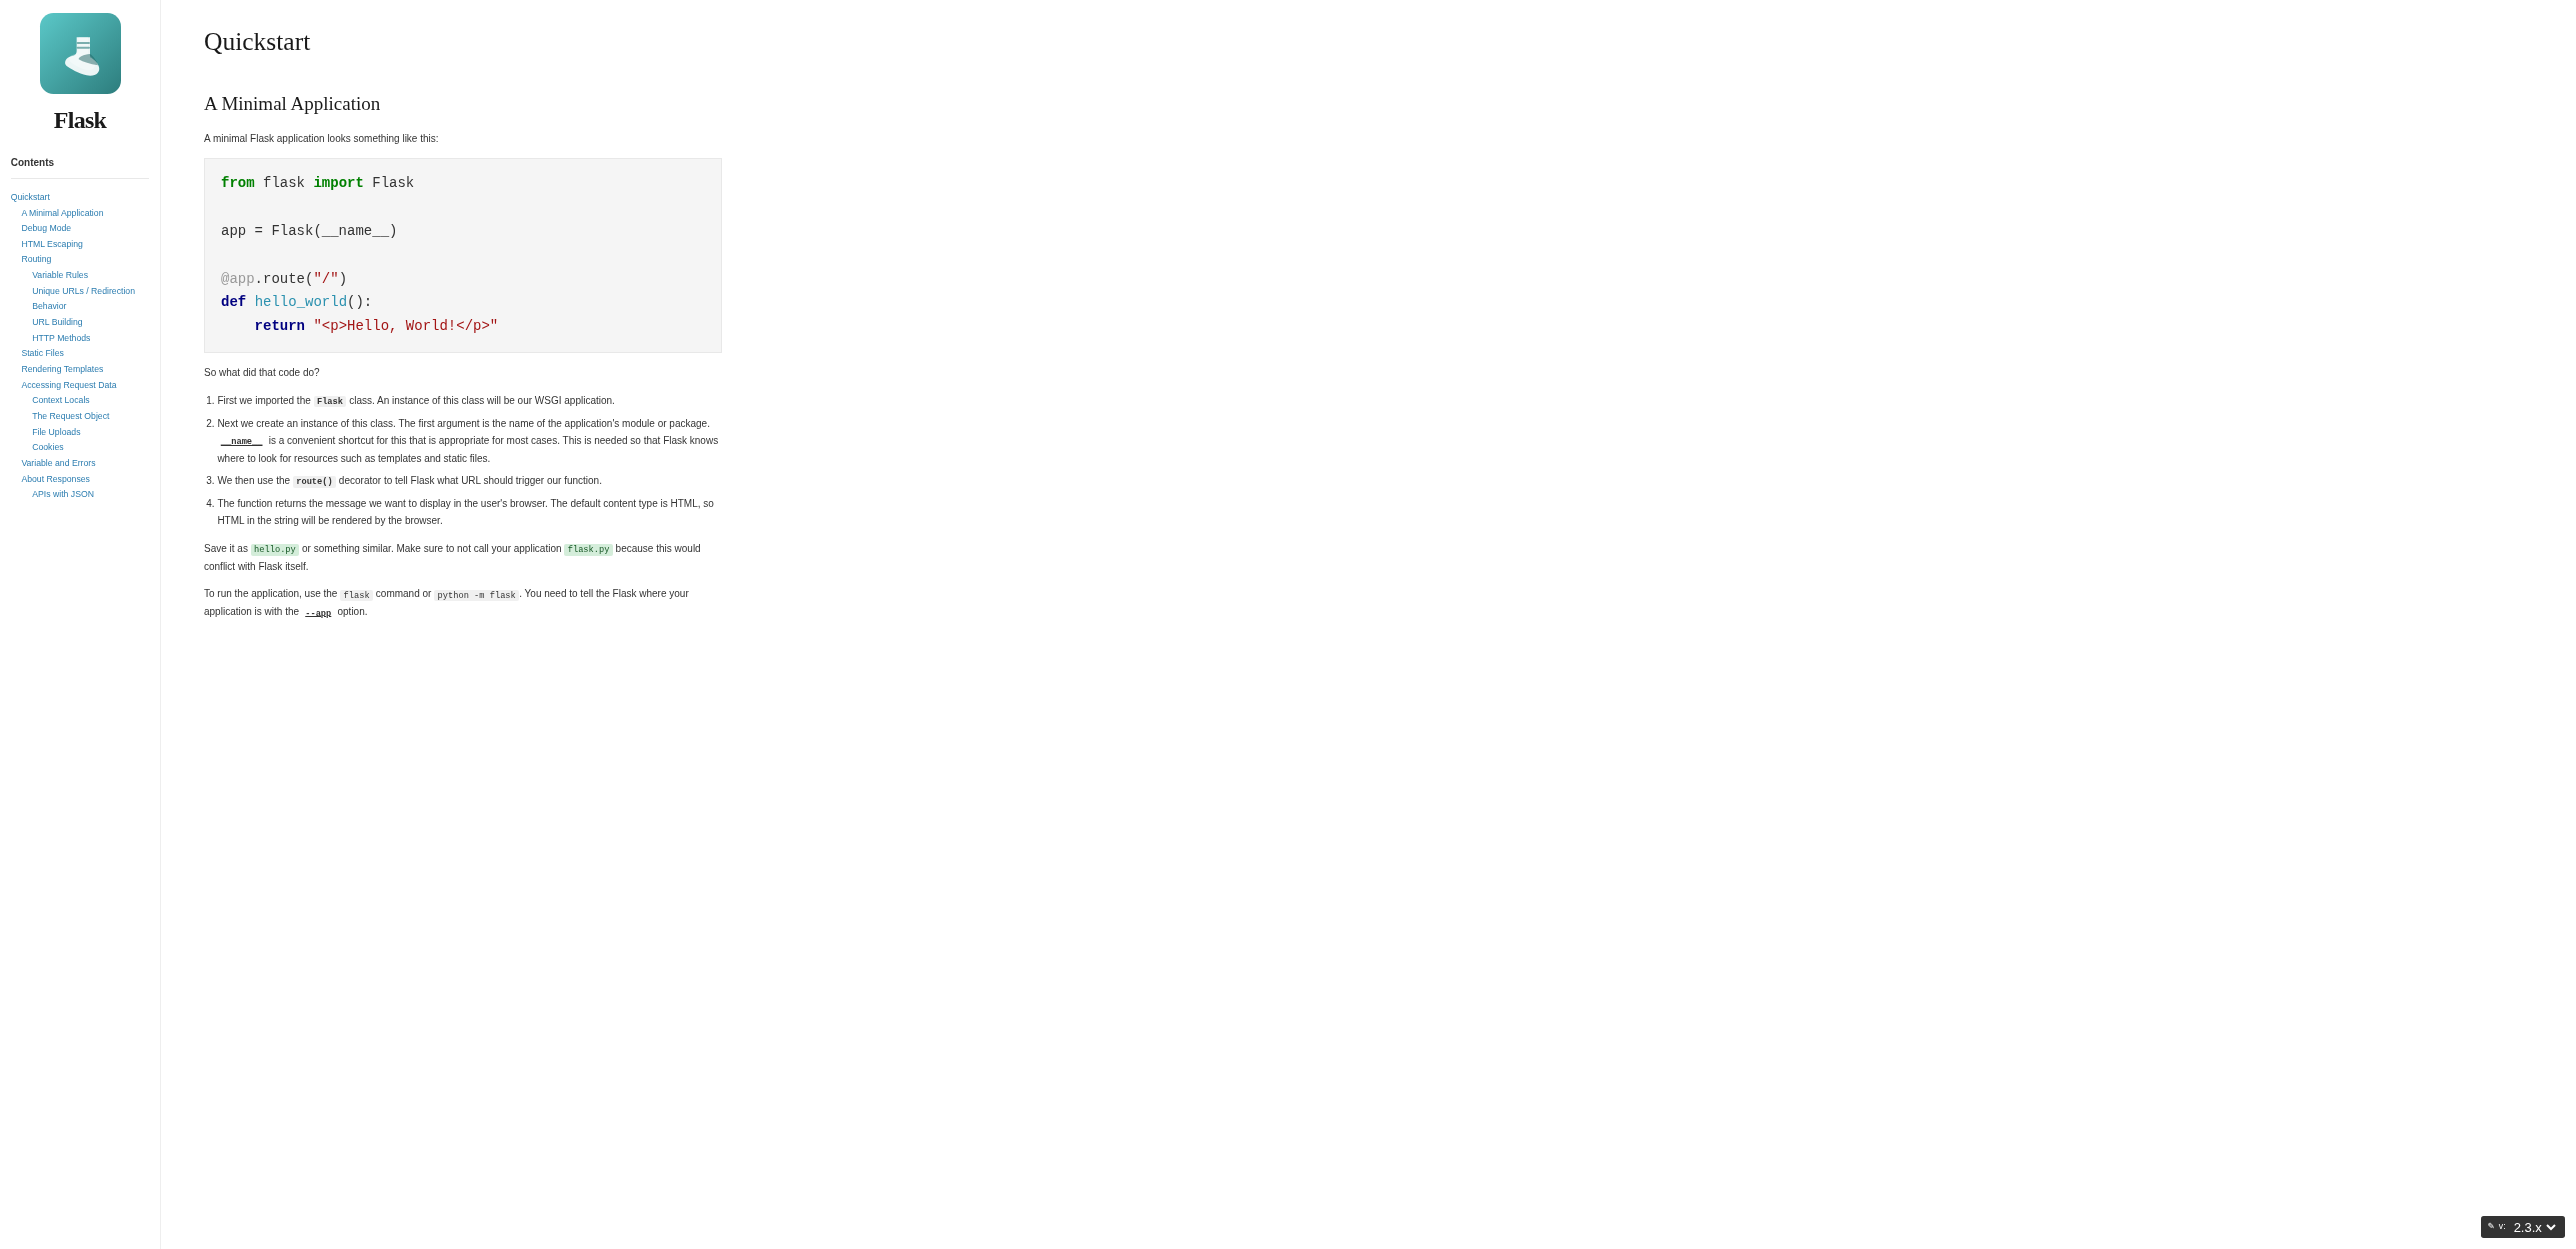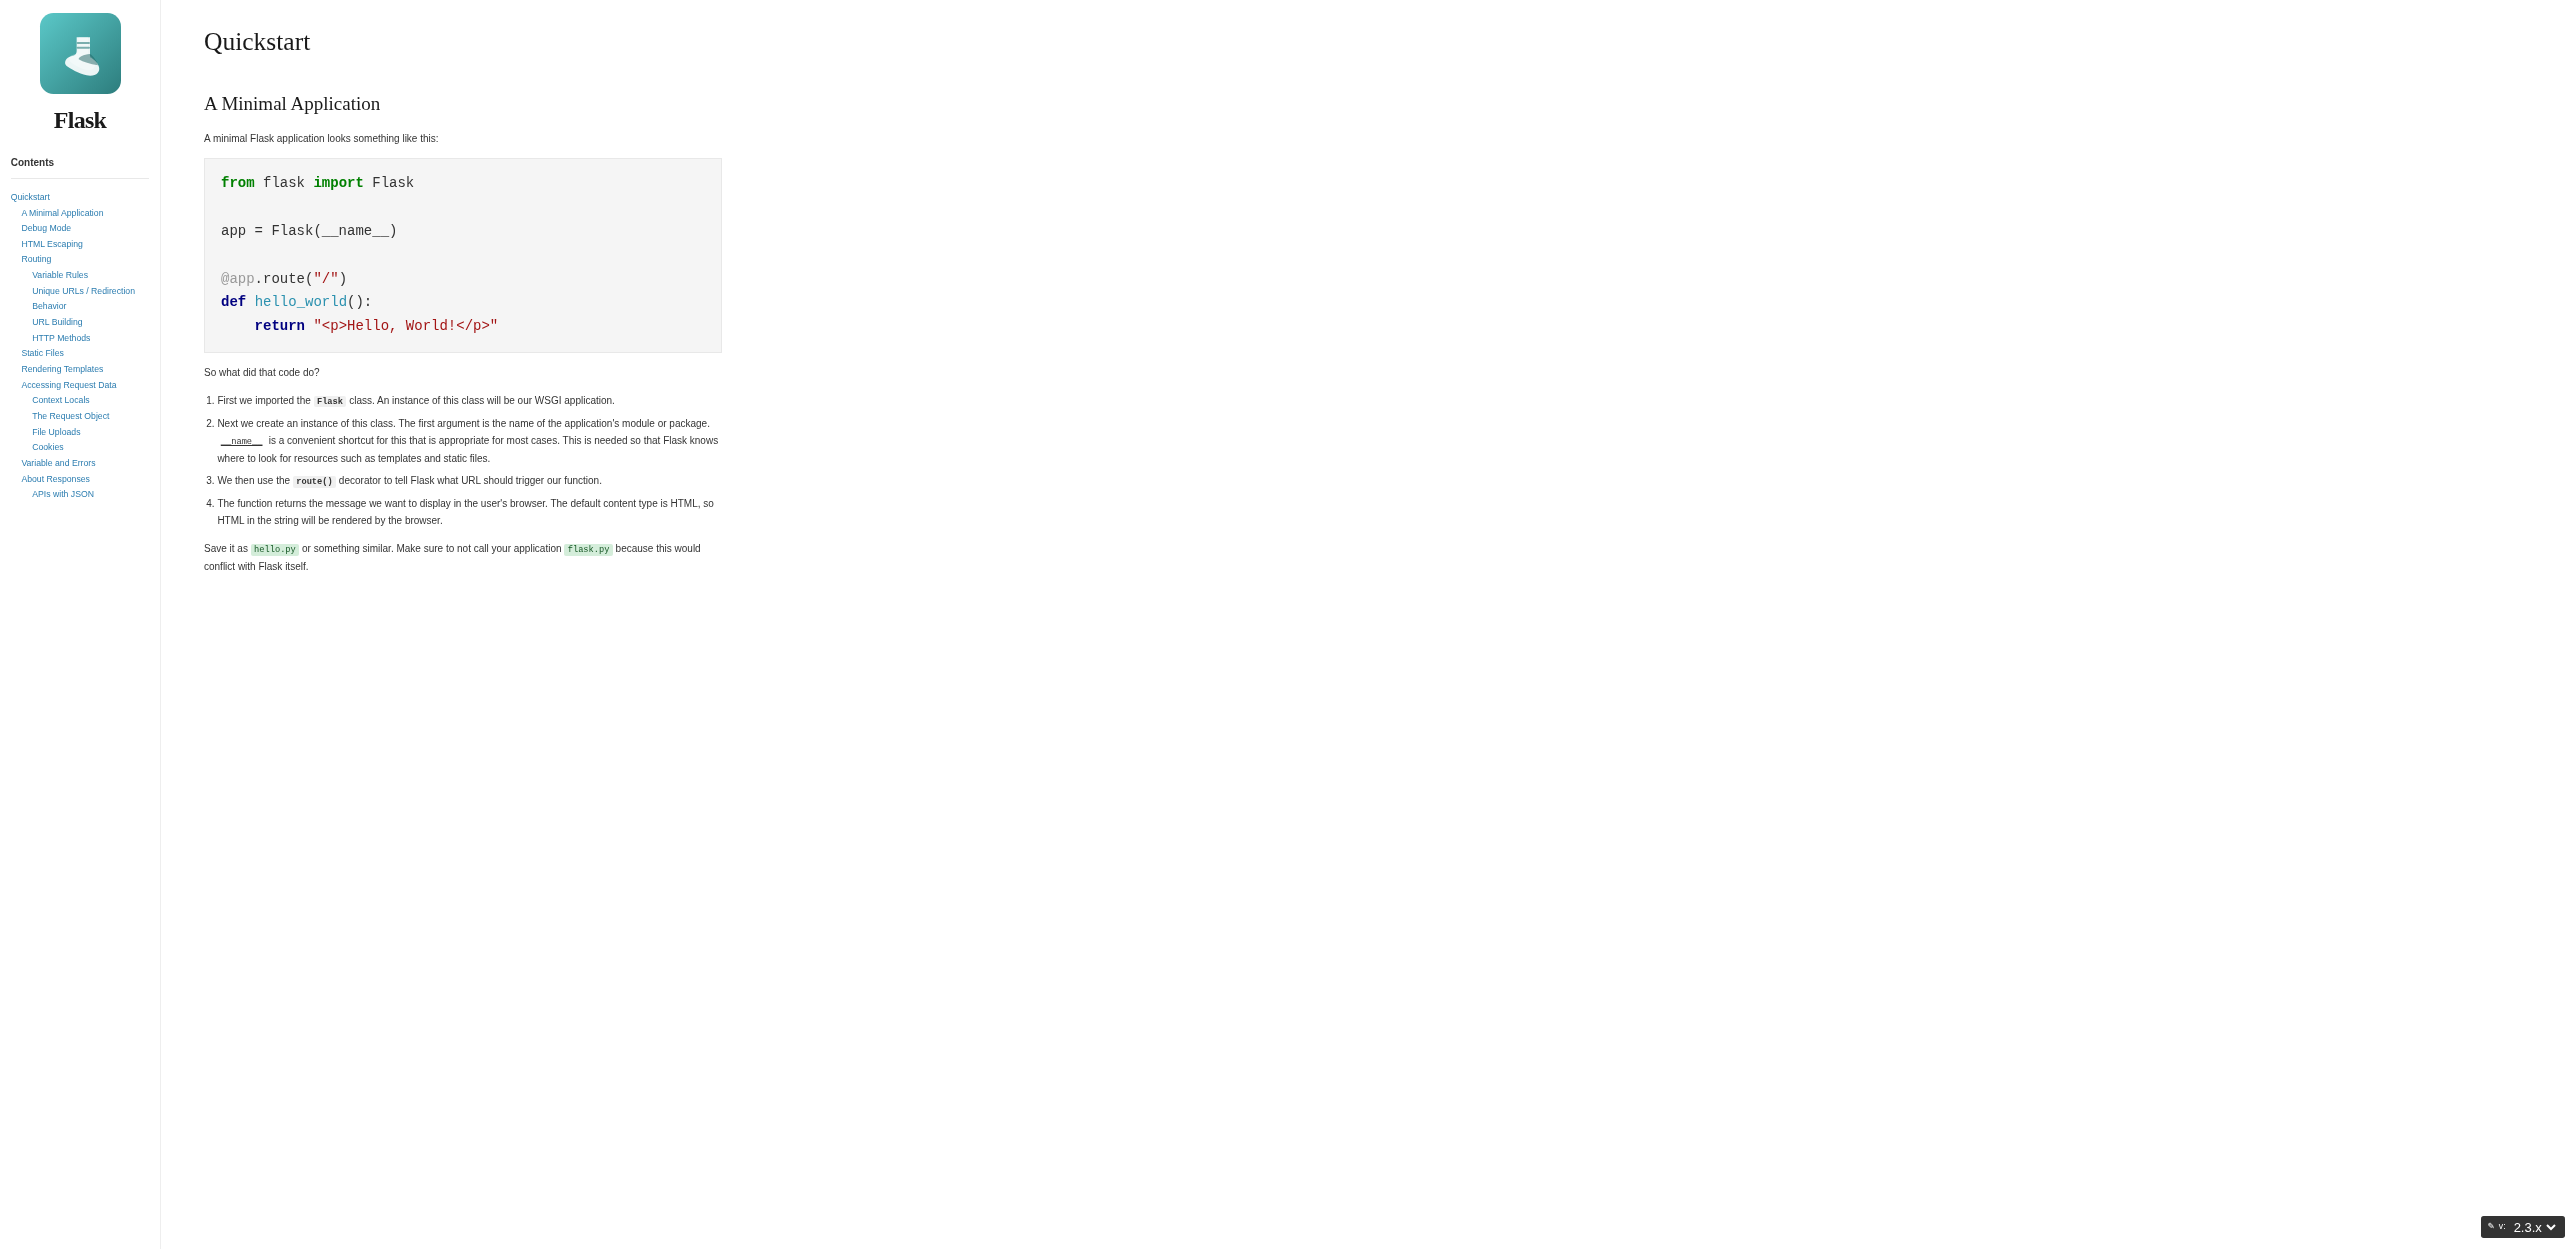--- a/index.html
+++ b/index.html
@@ -159,20 +159,21 @@
     }
 
     code.highlight {
       background: #d4edda;
       color: #155724;
     }
 
     code.underline {
       text-decoration: underline;
       background: transparent;
+      font-weight: bold;
     }
 
     
     ol {
       margin: 8px 0 10.7px 13.4px;
       font-size: 10px;
     }
 
     ol li {
       margin-bottom: 5.4px;
@@ -333,20 +334,23 @@
     </li>
     <li>
       The function returns the message we want to display in the user's browser. The default content type is HTML, so HTML in the string will be rendered by the browser.
     </li>
   </ol>
 
   <p>
     Save it as <code class="highlight">hello.py</code> or something similar. Make sure to not call your application <code class="highlight">flask.py</code> because this would conflict with Flask itself.
   </p>
 
+  <p>
+    To run the application, use the <code>flask</code> command or <code>python -m flask</code>. You need to tell the Flask where your application is with the <code class="underline">--app</code> option.
+  </p>
 </main>
 
 <div class="version-badge">
   <span>✎</span>
   <span>v:</span>
   <select>
     <option>2.3.x</option>
     <option>2.2.x</option>
     <option>2.1.x</option>
     <option>2.0.x</option>

